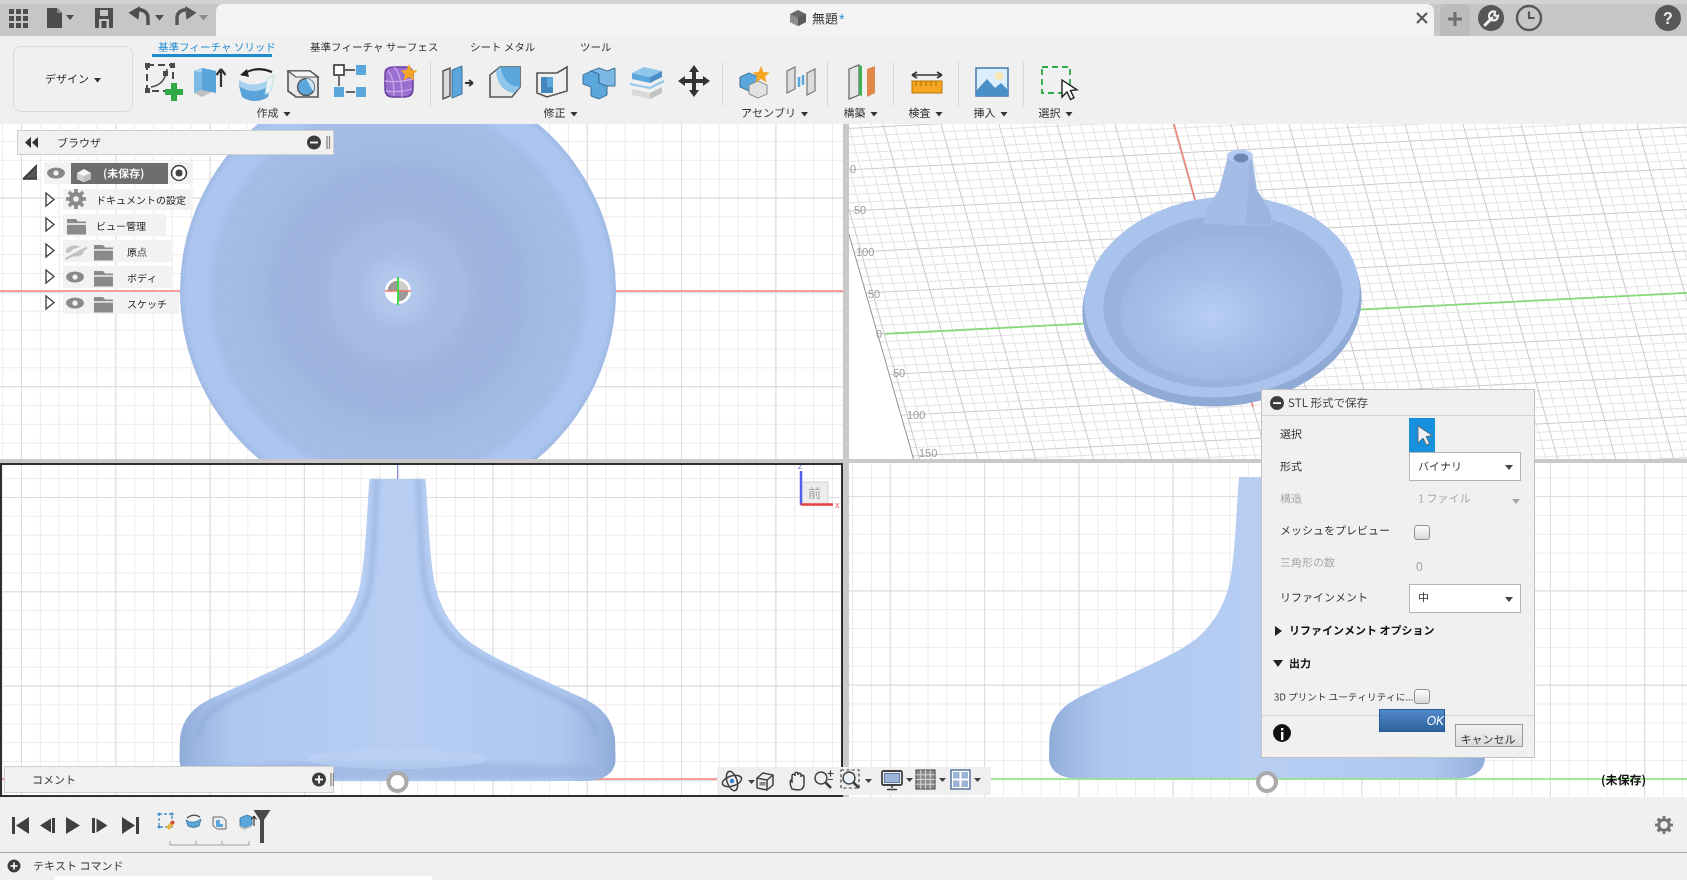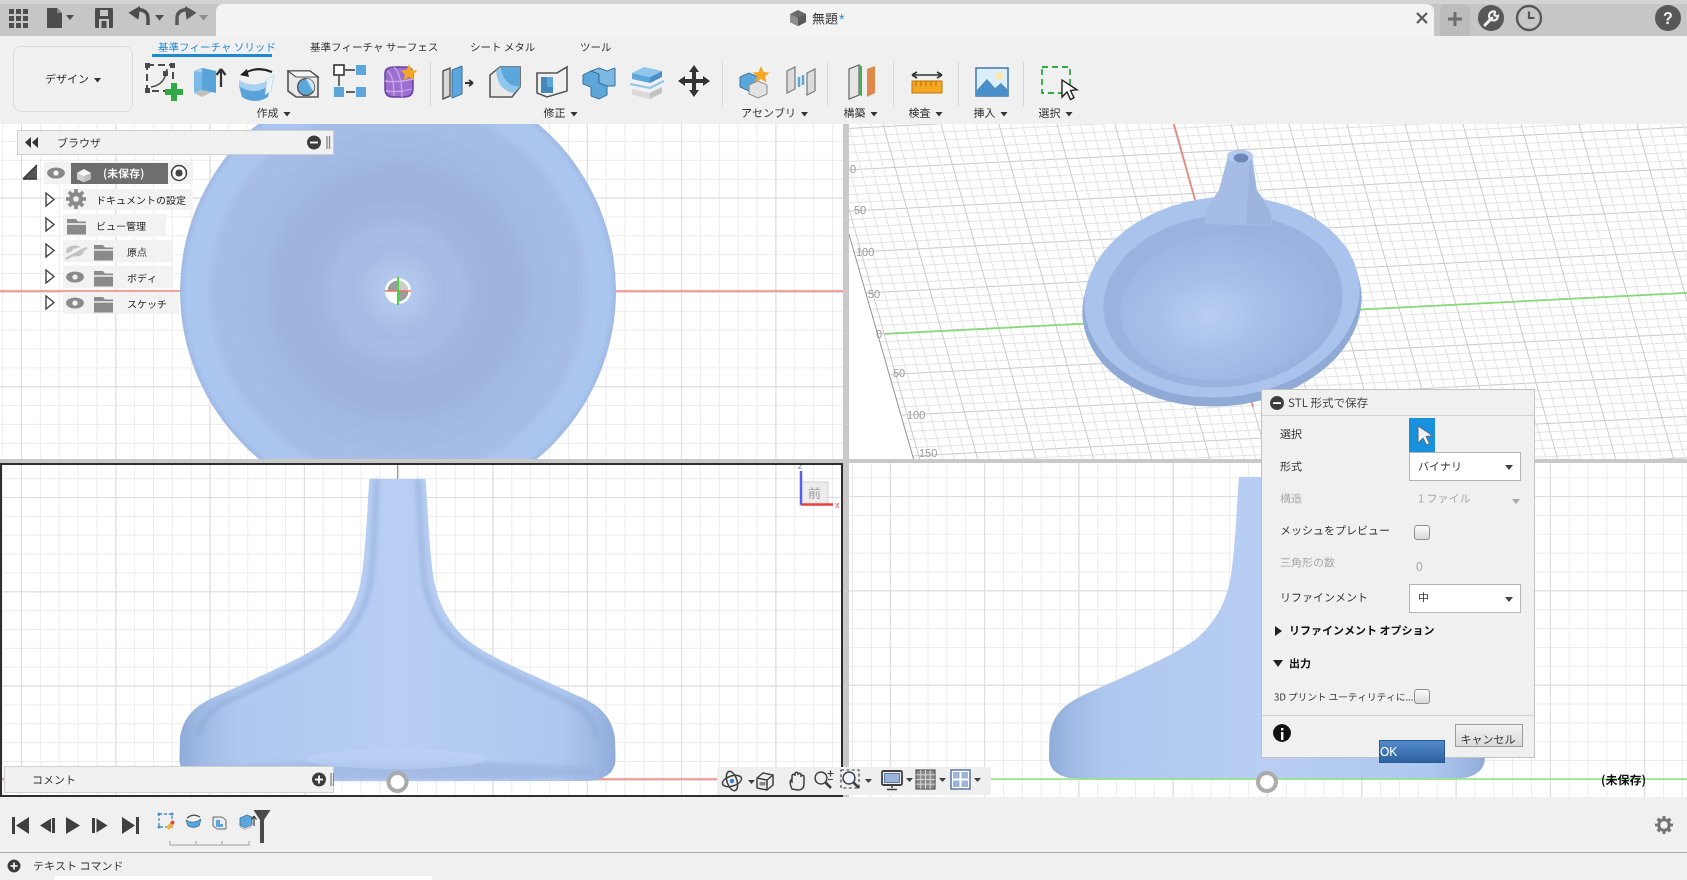--- a/index.html
+++ b/index.html
@@ -660,21 +660,21 @@
 
   <div class="abs" style="left:11px;top:270px;width:0;height:0;border-left:5px solid transparent;border-right:5px solid transparent;border-top:7px solid #222;"></div>
 
   <div class="abs chk" style="top:299px;"></div>
   <div class="abs" style="left:0;top:325px;width:272px;height:1px;background:#d2d2d2;"></div>
   <svg class="abs" width="30" height="30" style="left:7px;top:330px">
       <circle cx="13" cy="13" r="9" fill="#111"></circle>
       <rect x="12" y="8" width="2.4" height="2.4" fill="#fff"></rect>
       <rect x="12" y="12" width="2.4" height="8" fill="#fff"></rect>
     </svg>
-  <div class="abs" style="left:117px;top:350px;width:66px;height:23px;background:linear-gradient(#5289ca,#2d639f);border:1px solid #2a5a92;color:#fff;text-align:left;line-height:22px;">OK</div>
+  <div class="abs" style="left:117px;top:319px;width:66px;height:23px;background:linear-gradient(#5289ca,#2d639f);border:1px solid #2a5a92;color:#fff;text-align:right;line-height:22px;font-style:italic;">OK</div>
   <div class="abs" style="left:193px;top:334px;width:68px;height:23px;background:linear-gradient(#f2f2f2,#dadada);border:1px solid #9a9a9a;"></div>
 </div>
 <div id="timeline" class="abs">
   <svg width="1687" height="55" style="position:absolute;left:0;top:0">
     <g fill="#3f3f3f">
       <path d="M12 20 h3 v17 h-3 z M29 20 l-13 8.5 l13 8.5 z"></path>
       <path d="M40 28.5 l11 -7 v14 z M52 21 h3 v15 h-3 z" transform="translate(0,0)"></path>
       <path d="M66 20 l14 8.5 l-14 8.5 z"></path>
       <path d="M92 21 h3 v15 h-3 z M96.5 21.5 l11 7 l-11 7 z"></path>
       <path d="M122 20 l13 8.5 l-13 8.5 z M136 20 h3 v17 h-3 z"></path>

